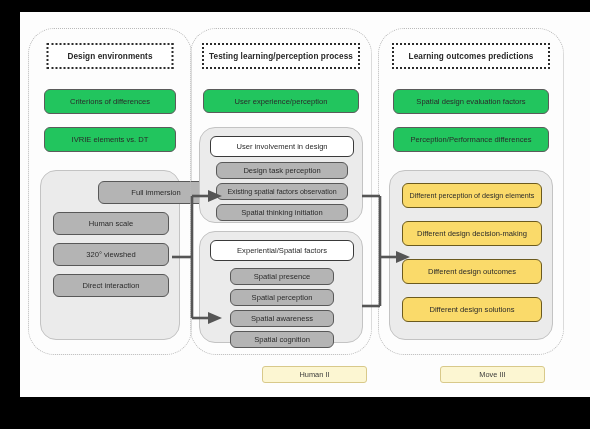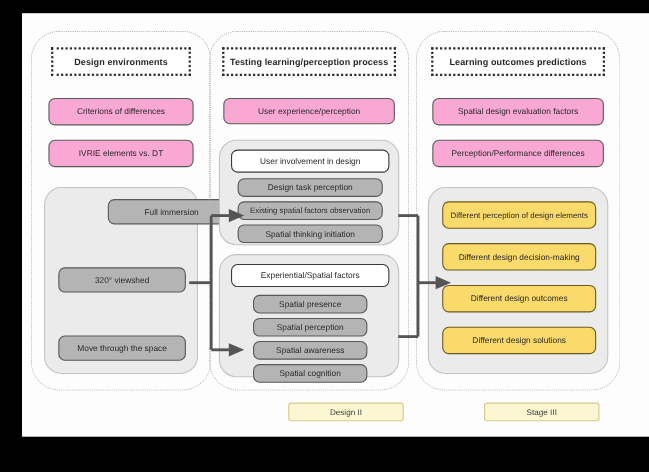--- a/index.html
+++ b/index.html
@@ -27,21 +27,21 @@
   #col1 .col-header{width:127px;}
   #col2 .col-header{width:158px;}
   #col3 .col-header{width:158px;}
 
   
   .box{position:absolute;box-sizing:border-box;display:flex;
        align-items:center;justify-content:center;text-align:center;
        border-radius:6px;font-size:7.6px;color:#2a2a2a;white-space:nowrap;}
 
   
-  .box-light{background:#f9a8d4;border:1.6px solid #5b5b5b;}
+  .box-light{background:#22c55e;border:1.6px solid #5b5b5b;}
   
   .box-grey{background:#b4b4b4;border:1.4px solid #585858;}
   
   .box-white{background:#ffffff;border:1.8px solid #3a3a3a;}
   
   .box-yellow{background:#fada6a;border:1.5px solid #6b5a1e;}
 
   
   .group{position:absolute;box-sizing:border-box;
          background:#ebebeb;border:1.4px solid #c3c3c3;border-radius:16px;}
@@ -66,22 +66,23 @@
 
   <div class="column" id="col1">
     <div class="col-header">Design environments</div>
 
     <div class="box box-light" style="left:15px;top:60px;width:132px;height:25px;">Criterions of differences</div>
 
     <div class="box box-light" style="left:15px;top:98px;width:132px;height:25px;">IVRIE elements vs. DT</div>
 
     <div class="group" style="left:11px;top:141px;width:140px;height:170px;">
       <div class="box box-grey" style="left:12px;top:10px;width:116px;height:23px;margin-left:45px;">Full immersion</div>
+      <div class="box box-grey" style="left:12px;top:41px;width:116px;height:23px;">Human scale</div>
       <div class="box box-grey" style="left:12px;top:72px;width:116px;height:23px;">320° viewshed</div>
-      <div class="box box-grey" style="left:12px;top:134px;width:116px;height:23px;">Move through the space</div>
+      <div class="box box-grey" style="left:12px;top:103px;width:116px;height:23px;">Direct interaction</div>
     </div>
   </div>
 
   <div class="column" id="col3">
     <div class="col-header">Learning outcomes predictions</div>
 
     <div class="box box-light" style="left:14px;top:60px;width:156px;height:25px;">Spatial design evaluation factors</div>
 
     <div class="box box-light" style="left:14px;top:98px;width:156px;height:25px;">Perception/Performance differences</div>
 
@@ -132,17 +133,17 @@
       <g fill="none" stroke="#555555" stroke-width="2.6" stroke-linecap="butt">
         <path d="M4,14 L22,14"></path>
         <path d="M4,124 L22,124"></path>
         <path d="M22,14 L22,124"></path>
         <path d="M22,75 L40,75"></path>
       </g>
       <polygon points="38,69 52,75 38,81" fill="#555555"></polygon>
     </svg>
   </div>
 
-  <div class="stage" id="stage2">Design II</div>
-  <div class="stage" id="stage3">Stage III</div>
+  <div class="stage" id="stage2">Human II</div>
+  <div class="stage" id="stage3">Move III</div>
 
  </div>
 </div>
 
 </body></html>

